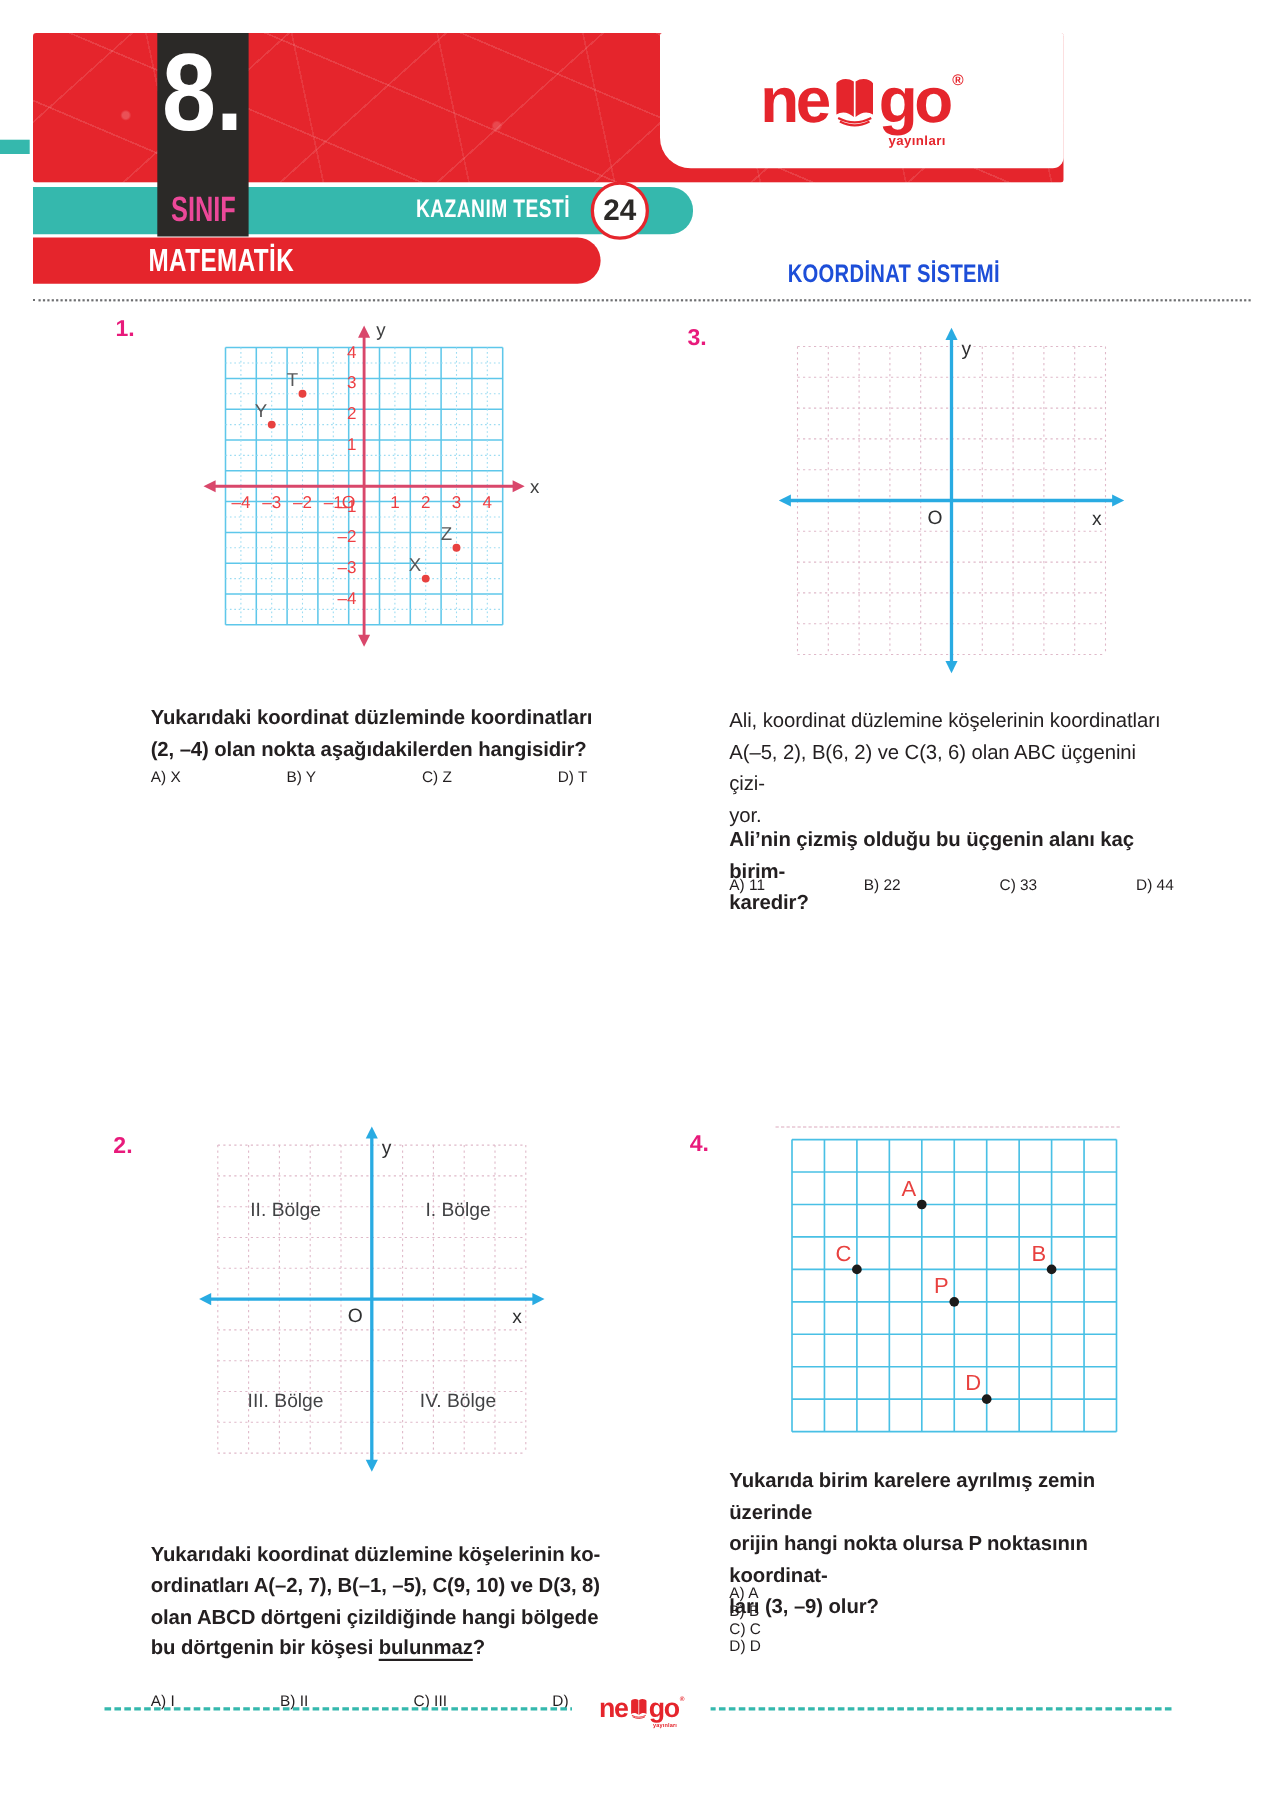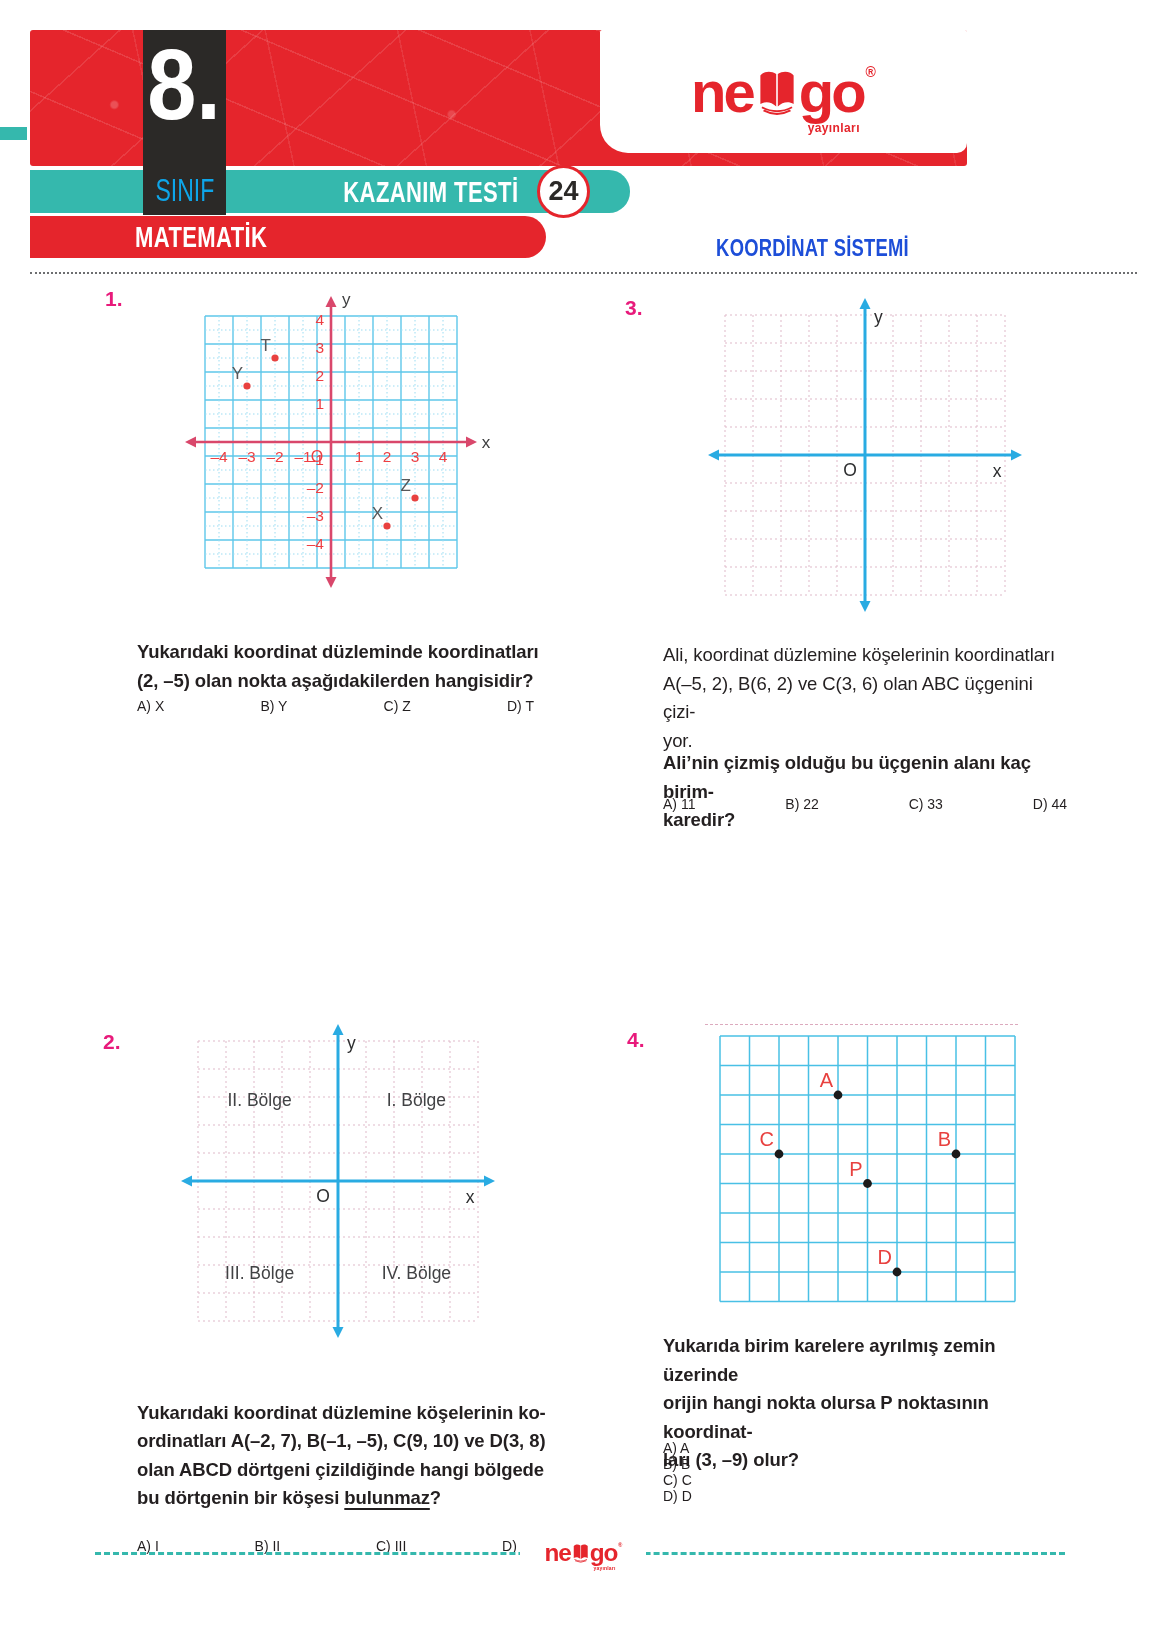--- a/index.html
+++ b/index.html
@@ -19,24 +19,24 @@
       #e5252c;border-radius:3px;}
   .logo-box{left:600px;top:30px;width:367px;height:123px;background:#fff;border-radius:2px 2px 10px 28px;
             display:flex;align-items:center;justify-content:center;}
   .nego{position:relative;display:flex;align-items:flex-start;color:#e5252c;font-weight:bold;line-height:1;}
   .nego-ne,.nego-go{font-size:58px;letter-spacing:-3px;}
   .nego-book{width:38px;height:52px;margin:4px 3px 0 5px;}
   .nego-reg{font-size:14px;margin:2px 0 0 2px;}
   .nego-tag{position:absolute;right:16px;bottom:-13px;font-size:12px;letter-spacing:.4px;}
   .black-box{left:143px;top:30px;width:83px;height:185px;background:#2b2927;text-align:center;z-index:3;}
   .grade{color:#fff;font-size:96px;font-weight:bold;line-height:.98;display:inline-block;transform:scale(.92,1.04);margin-top:8px;}
-  .grade-word{position:absolute;left:0;right:0;bottom:6px;color:#0ea5e9;font-size:32px;font-weight:normal;}
+  .grade-word{position:absolute;left:0;right:0;bottom:6px;color:#ec4899;font-size:32px;font-weight:bold;}
   .grade-word>span{display:inline-block;transform:scaleX(.72);transform-origin:center;}
   .teal-band{left:30px;top:170px;width:600px;height:43px;background:#35b8ad;border-radius:0 21px 21px 0;z-index:1;}
-  .band-label{position:absolute;right:112px;top:6px;color:#fff;font-size:29px;font-weight:bold;}
+  .band-label{position:absolute;right:112px;top:6px;color:#fff;font-size:23px;font-weight:bold;}
   .band-label>span{display:inline-block;transform:scaleX(.76);transform-origin:right center;letter-spacing:.5px;}
   .test-circle{left:537px;top:165px;width:47px;height:47px;background:#fff;border:3px solid #e5252c;border-radius:50%;
                display:flex;align-items:center;justify-content:center;font-size:27px;font-weight:bold;color:#2b2927;z-index:2;}
   .subject-bar{left:30px;top:216px;width:516px;height:42px;background:#e5252c;border-radius:0 21px 21px 0;z-index:1;}
   .subject-label{position:absolute;left:105px;top:5px;color:#fff;font-size:29px;font-weight:bold;}
   .subject-label>span{display:inline-block;transform:scaleX(.76);transform-origin:left center;letter-spacing:.5px;}
   .topic-title{left:648px;top:235px;width:330px;text-align:center;font-size:23px;font-weight:bold;color:#1d4ed8;}
   .topic-title>span{display:inline-block;transform:scaleX(.8);transform-origin:center;letter-spacing:.3px;}
   .header-rule{left:30px;top:272px;width:1107px;border-top:2px dotted #6d6e70;}
 
@@ -167,21 +167,21 @@
           <circle cx="234" cy="208" r="3.6" fill="#e8413f"></circle>
           <text x="230" y="201" fill="#57585a" font-size="17" text-anchor="end" font-weight="normal">Z</text>
         </g>
         <g>
           <circle cx="206" cy="236" r="3.6" fill="#e8413f"></circle>
           <text x="202" y="229" fill="#57585a" font-size="17" text-anchor="end" font-weight="normal">X</text>
         </g>
       </svg>
     </div>
   <div class="abs qtext" style="left:137px;top:638px;width:412px;">Yukarıdaki koordinat düzleminde koordinatları
-(2, –5) olan nokta aşağıdakilerden hangisidir?</div>
+(2, –4) olan nokta aşağıdakilerden hangisidir?</div>
   <div class="abs options" style="left:137px;top:698px;width:397px;">
     <span>A) X</span>
     <span>B) Y</span>
     <span>C) Z</span>
     <span>D) T</span>
   </div>
 
   <div class="abs qnum" style="left:625px;top:296px;">3.</div>
   <div class="abs diagram" style="left:707px;top:291px;">
       <svg width="332" height="338">

